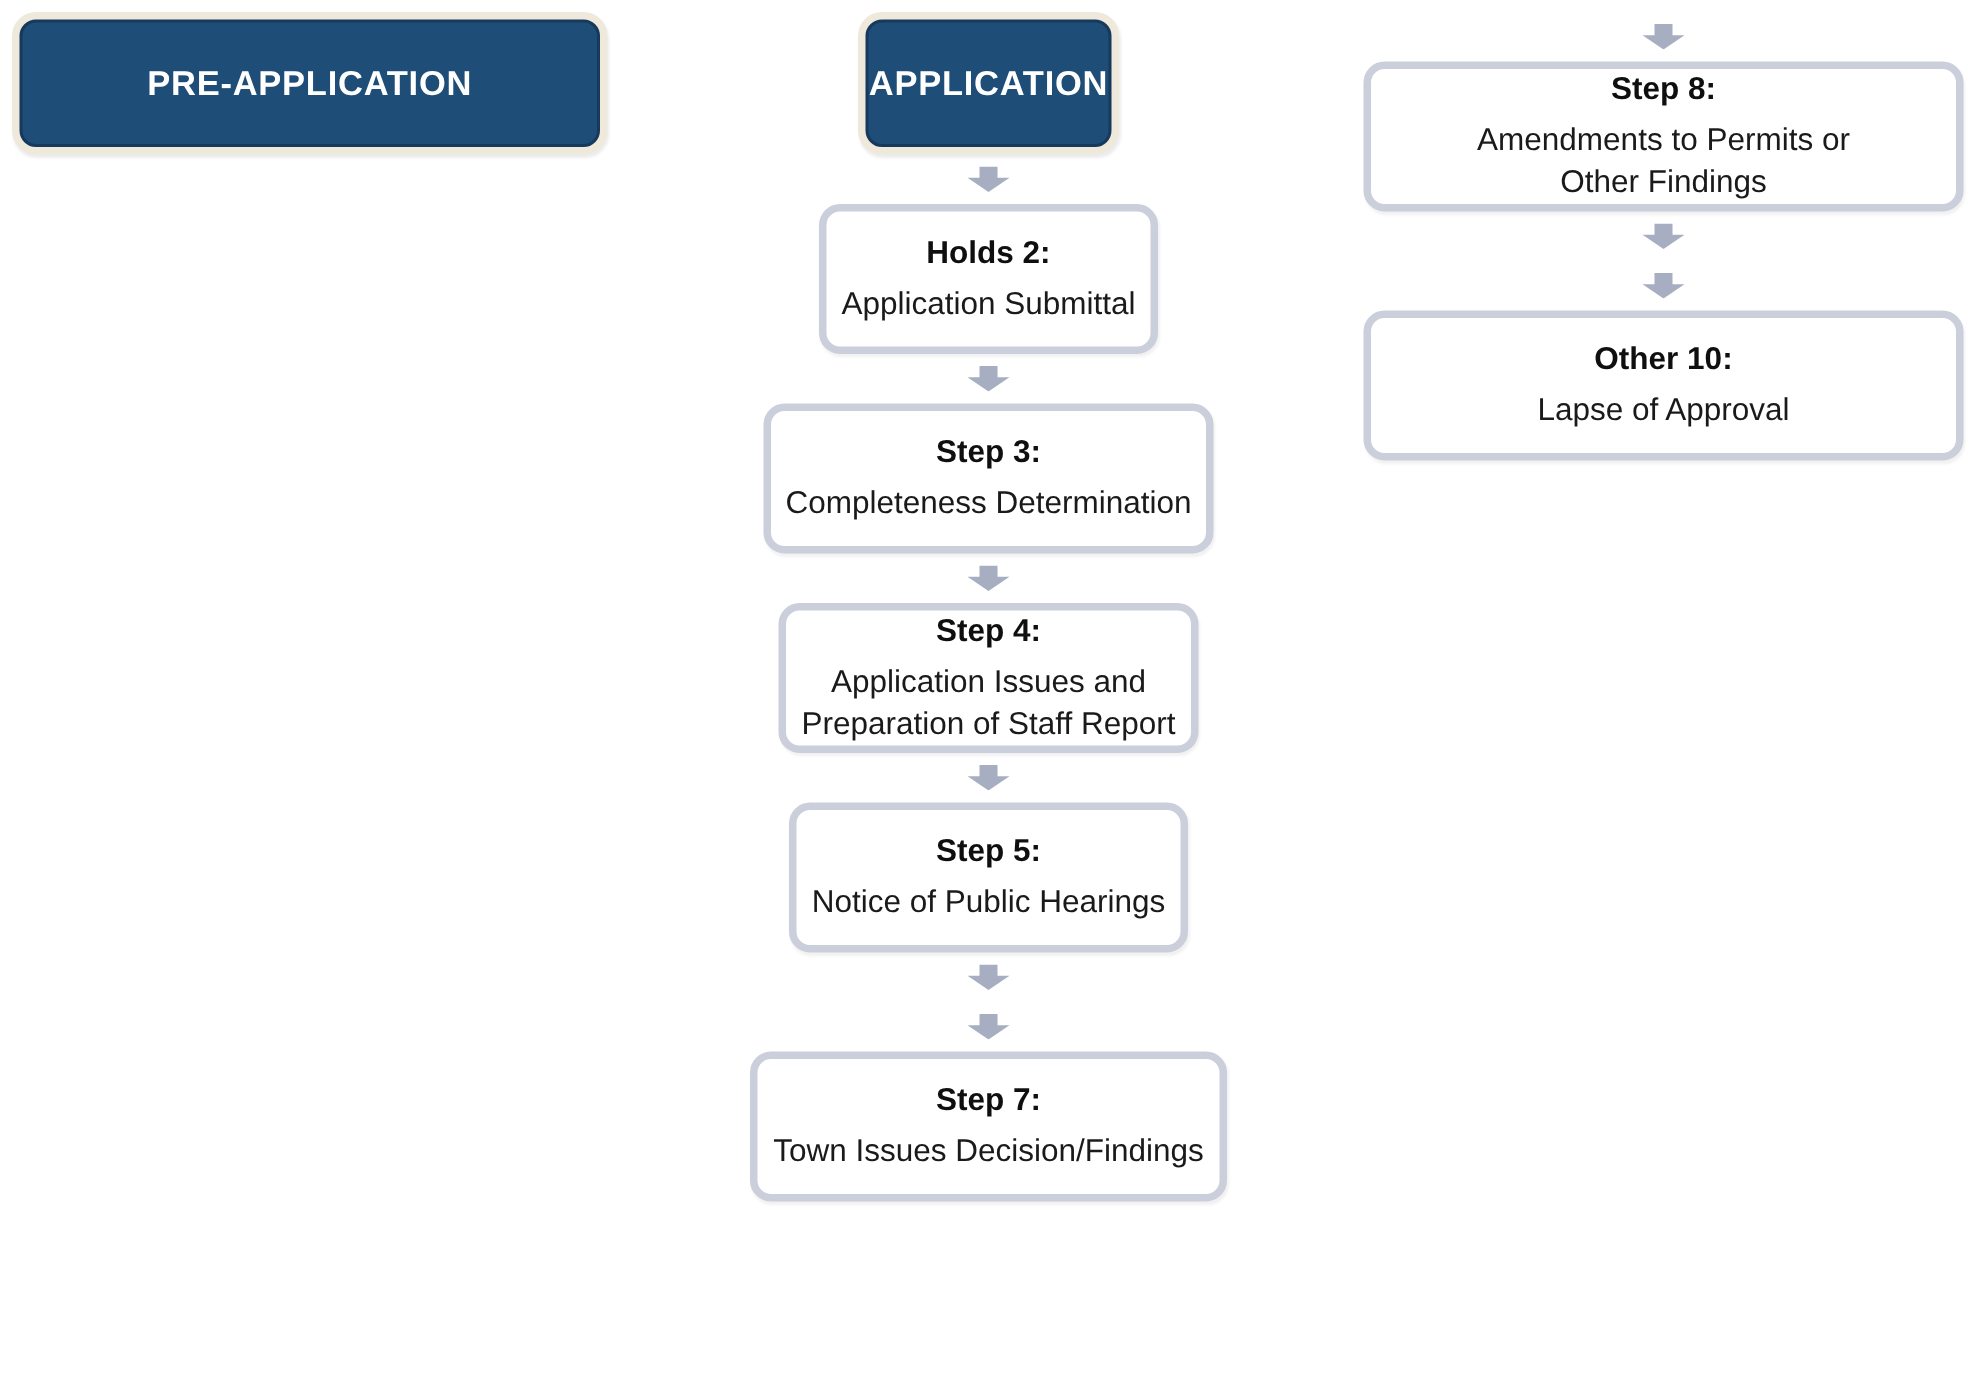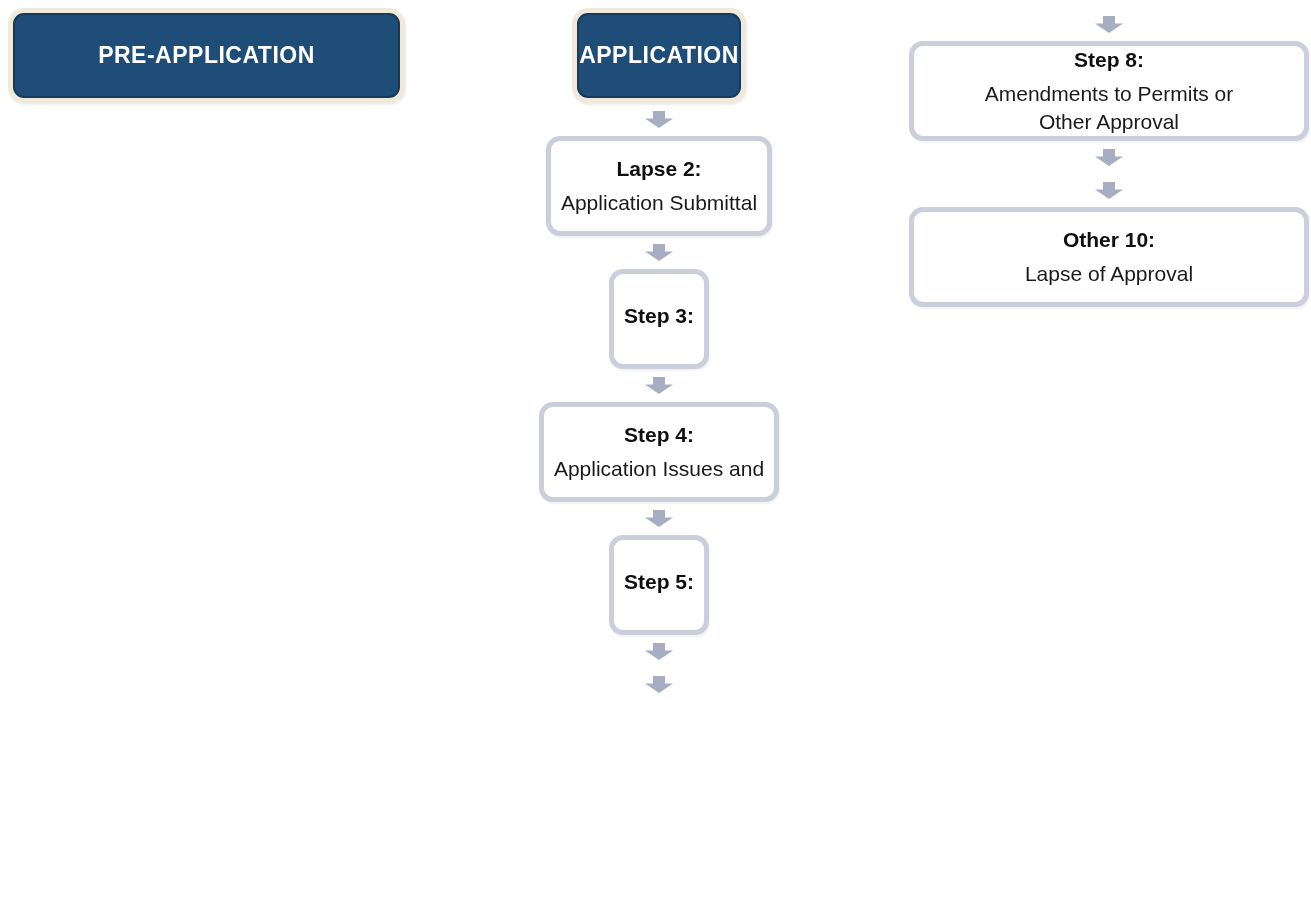--- a/index.html
+++ b/index.html
@@ -95,93 +95,106 @@
     </div>
 
   <div class="arrow-block">
     <svg width="30" height="17" viewBox="0 0 30 17" aria-hidden="true">
       <rect x="9" y="0" width="12" height="8.5" fill="#A7AEC1"></rect>
       <polygon points="1,7.5 29,7.5 15,17" fill="#A7AEC1"></polygon>
     </svg>
   </div>
 
   <div class="step-box">
-    <div class="step-title">Lapse 2:</div>
+    <div class="step-title">Holds 2:</div>
     <div class="step-desc">
           <div class="step-desc-line">Application Submittal</div>
         </div>
   </div>
 
   <div class="arrow-block">
     <svg width="30" height="17" viewBox="0 0 30 17" aria-hidden="true">
       <rect x="9" y="0" width="12" height="8.5" fill="#A7AEC1"></rect>
       <polygon points="1,7.5 29,7.5 15,17" fill="#A7AEC1"></polygon>
     </svg>
   </div>
 
   <div class="step-box">
     <div class="step-title">Step 3:</div>
+    <div class="step-desc">
+          <div class="step-desc-line">Completeness Determination</div>
+        </div>
   </div>
 
   <div class="arrow-block">
     <svg width="30" height="17" viewBox="0 0 30 17" aria-hidden="true">
       <rect x="9" y="0" width="12" height="8.5" fill="#A7AEC1"></rect>
       <polygon points="1,7.5 29,7.5 15,17" fill="#A7AEC1"></polygon>
     </svg>
   </div>
 
   <div class="step-box">
     <div class="step-title">Step 4:</div>
     <div class="step-desc">
           <div class="step-desc-line">Application Issues and</div>
+          <div class="step-desc-line">Preparation of Staff Report</div>
         </div>
   </div>
 
   <div class="arrow-block">
     <svg width="30" height="17" viewBox="0 0 30 17" aria-hidden="true">
       <rect x="9" y="0" width="12" height="8.5" fill="#A7AEC1"></rect>
       <polygon points="1,7.5 29,7.5 15,17" fill="#A7AEC1"></polygon>
     </svg>
   </div>
 
   <div class="step-box">
     <div class="step-title">Step 5:</div>
-  </div>
-
-  <div class="arrow-block">
-    <svg width="30" height="17" viewBox="0 0 30 17" aria-hidden="true">
-      <rect x="9" y="0" width="12" height="8.5" fill="#A7AEC1"></rect>
-      <polygon points="1,7.5 29,7.5 15,17" fill="#A7AEC1"></polygon>
-    </svg>
-  </div>
-
-
-  <div class="arrow-block">
-    <svg width="30" height="17" viewBox="0 0 30 17" aria-hidden="true">
-      <rect x="9" y="0" width="12" height="8.5" fill="#A7AEC1"></rect>
-      <polygon points="1,7.5 29,7.5 15,17" fill="#A7AEC1"></polygon>
-    </svg>
-  </div>
-
+    <div class="step-desc">
+          <div class="step-desc-line">Notice of Public Hearings</div>
+        </div>
+  </div>
+
+  <div class="arrow-block">
+    <svg width="30" height="17" viewBox="0 0 30 17" aria-hidden="true">
+      <rect x="9" y="0" width="12" height="8.5" fill="#A7AEC1"></rect>
+      <polygon points="1,7.5 29,7.5 15,17" fill="#A7AEC1"></polygon>
+    </svg>
+  </div>
+
+
+  <div class="arrow-block">
+    <svg width="30" height="17" viewBox="0 0 30 17" aria-hidden="true">
+      <rect x="9" y="0" width="12" height="8.5" fill="#A7AEC1"></rect>
+      <polygon points="1,7.5 29,7.5 15,17" fill="#A7AEC1"></polygon>
+    </svg>
+  </div>
+
+  <div class="step-box">
+    <div class="step-title">Step 7:</div>
+    <div class="step-desc">
+          <div class="step-desc-line">Town Issues Decision/Findings</div>
+        </div>
+  </div>
 </div>
 
   <div class="column col-2">
 
   <div class="arrow-block">
     <svg width="30" height="17" viewBox="0 0 30 17" aria-hidden="true">
       <rect x="9" y="0" width="12" height="8.5" fill="#A7AEC1"></rect>
       <polygon points="1,7.5 29,7.5 15,17" fill="#A7AEC1"></polygon>
     </svg>
   </div>
 
   <div class="step-box">
     <div class="step-title">Step 8:</div>
     <div class="step-desc">
           <div class="step-desc-line">Amendments to Permits or</div>
-          <div class="step-desc-line">Other Approval</div>
+          <div class="step-desc-line">Other Findings</div>
         </div>
   </div>
 
   <div class="arrow-block">
     <svg width="30" height="17" viewBox="0 0 30 17" aria-hidden="true">
       <rect x="9" y="0" width="12" height="8.5" fill="#A7AEC1"></rect>
       <polygon points="1,7.5 29,7.5 15,17" fill="#A7AEC1"></polygon>
     </svg>
   </div>
 

